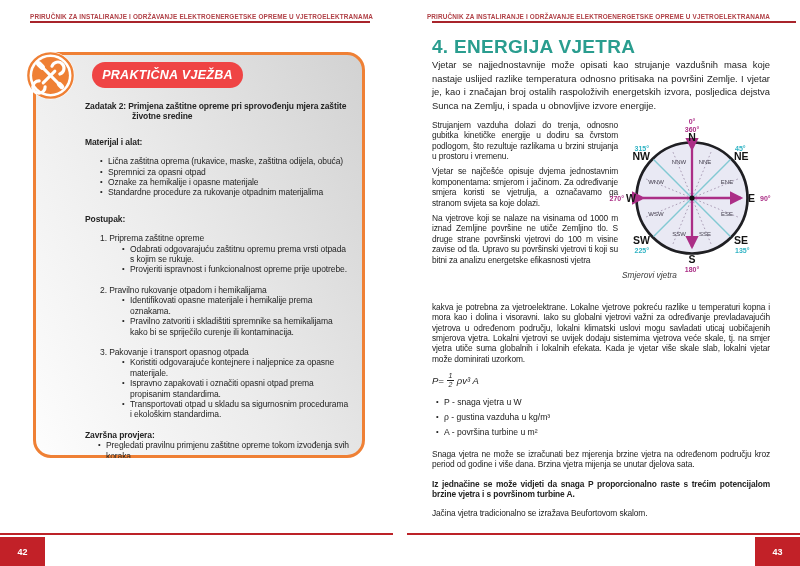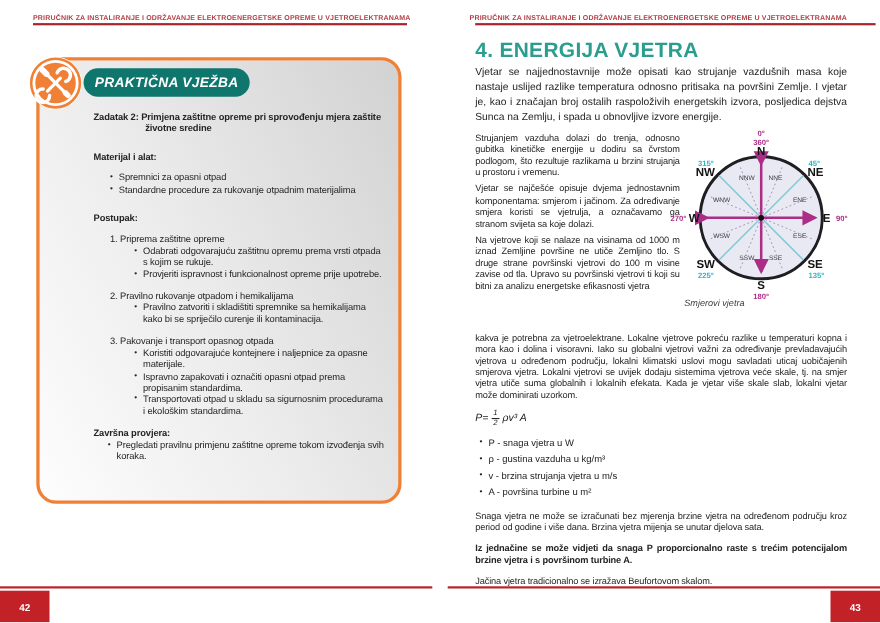--- a/index.html
+++ b/index.html
@@ -22,22 +22,22 @@
   #page-right .footrule{left:7px;width:393px;}
   .pagenum{position:absolute;top:537px;width:45px;height:29px;background:#c22128;color:#fff;
            font-size:9px;font-weight:bold;display:flex;align-items:center;justify-content:center;}
   #page-left .pagenum{left:0;}
   #page-right .pagenum{right:0;}
 
   
   .practice-box{position:absolute;left:33px;top:52px;width:332px;height:406px;box-sizing:border-box;
                 border:3px solid #ef8035;border-radius:18px;
                 background:linear-gradient(62deg,#fdfdfd 0%,#ececec 45%,#d2d2d2 100%);}
-  .badge-pill{position:absolute;left:76px;top:62px;width:151px;height:26px;border-radius:14px;
-              background:#0f766e;color:#fff;display:flex;align-items:center;justify-content:center;
+  .badge-pill{position:absolute;left:92px;top:62px;width:151px;height:26px;border-radius:14px;
+              background:#ef4444;color:#fff;display:flex;align-items:center;justify-content:center;
               font-size:12.5px;font-weight:bold;font-style:italic;letter-spacing:.3px;}
   .badge-circle{position:absolute;left:26px;top:51px;width:49px;height:49px;}
   .pbx-content{position:absolute;left:33px;top:52px;width:332px;height:406px;box-sizing:border-box;
                padding:49px 13px 0 52px;font-size:8.5px;line-height:10.4px;letter-spacing:-.1px;
                color:#252525;overflow:hidden;}
   .task-title{font-weight:bold;margin:0 0 15px 0;padding-left:47px;text-indent:-47px;}
   .sec-heading{font-weight:bold;margin:0 0 9px 0;}
   .pbx-content ul{list-style:none;margin:0;padding:0;}
   .pbx-content li{position:relative;padding-left:8px;}
   .pbx-content li:before{content:"\2022";position:absolute;left:0;font-size:7.5px;}
@@ -98,37 +98,40 @@
           <path d="M -11.5,5.5 a 6.3,6.3 0 1 0 6,6" stroke-width="3.2"></path>
         </g>
       </svg>
     </div>
 
     <div class="pbx-content">
       <p class="task-title">Zadatak 2: Primjena zaštitne opreme pri sprovođenju mjera zaštite životne sredine</p>
 
       <p class="sec-heading">Materijal i alat:</p>
       <ul class="materials">
+        <li>Lična zaštitna oprema (rukavice, maske, zaštitna odijela, obuća)</li>
         <li>Spremnici za opasni otpad</li>
+        <li>Oznake za hemikalije i opasne materijale</li>
         <li>Standardne procedure za rukovanje otpadnim materijalima</li>
       </ul>
 
       <p class="sec-heading">Postupak:</p>
 
       <div class="step">
         <p class="step-title">1. Priprema zaštitne opreme</p>
         <ul>
           <li>Odabrati odgovarajuću zaštitnu opremu prema vrsti otpada s kojim se rukuje.</li>
           <li>Provjeriti ispravnost i funkcionalnost opreme prije upotrebe.</li>
         </ul>
       </div>
 
       <div class="step">
         <p class="step-title">2. Pravilno rukovanje otpadom i hemikalijama</p>
         <ul>
+          <li>Identifikovati opasne materijale i hemikalije prema oznakama.</li>
           <li>Pravilno zatvoriti i skladištiti spremnike sa hemikalijama kako bi se spriječilo curenje ili kontaminacija.</li>
         </ul>
       </div>
 
       <div class="step">
         <p class="step-title">3. Pakovanje i transport opasnog otpada</p>
         <ul>
           <li>Koristiti odgovarajuće kontejnere i naljepnice za opasne materijale.</li>
           <li>Ispravno zapakovati i označiti opasni otpad prema propisanim standardima.</li>
           <li>Transportovati otpad u skladu sa sigurnosnim procedurama i ekološkim standardima.</li>
@@ -241,21 +244,20 @@
         <span class="frac">
           <span class="num">1</span>
           <span class="den">2</span>
         </span>
         <span>ρv³ A</span>
       </div>
 
       <ul class="vars">
         <li>P - snaga vjetra u W</li>
         <li>ρ - gustina vazduha u kg/m³</li>
-        <li>v - brzina strujanja vjetra u m/s</li>
         <li>A - površina turbine u m²</li>
       </ul>
 
       <p class="para p-body p-mid">Snaga vjetra ne može se izračunati bez mjerenja brzine vjetra na određenom području kroz period od godine i više dana. Brzina vjetra mijenja se unutar djelova sata.</p>
       <p class="para p-body p-bold">Iz jednačine se može vidjeti da snaga P proporcionalno raste s trećim potencijalom brzine vjetra i s površinom turbine A.</p>
       <p class="para p-body">Jačina vjetra tradicionalno se izražava Beufortovom skalom.</p>
     </div>
 
     <div class="footrule"></div>
     <div class="pagenum">43</div>

